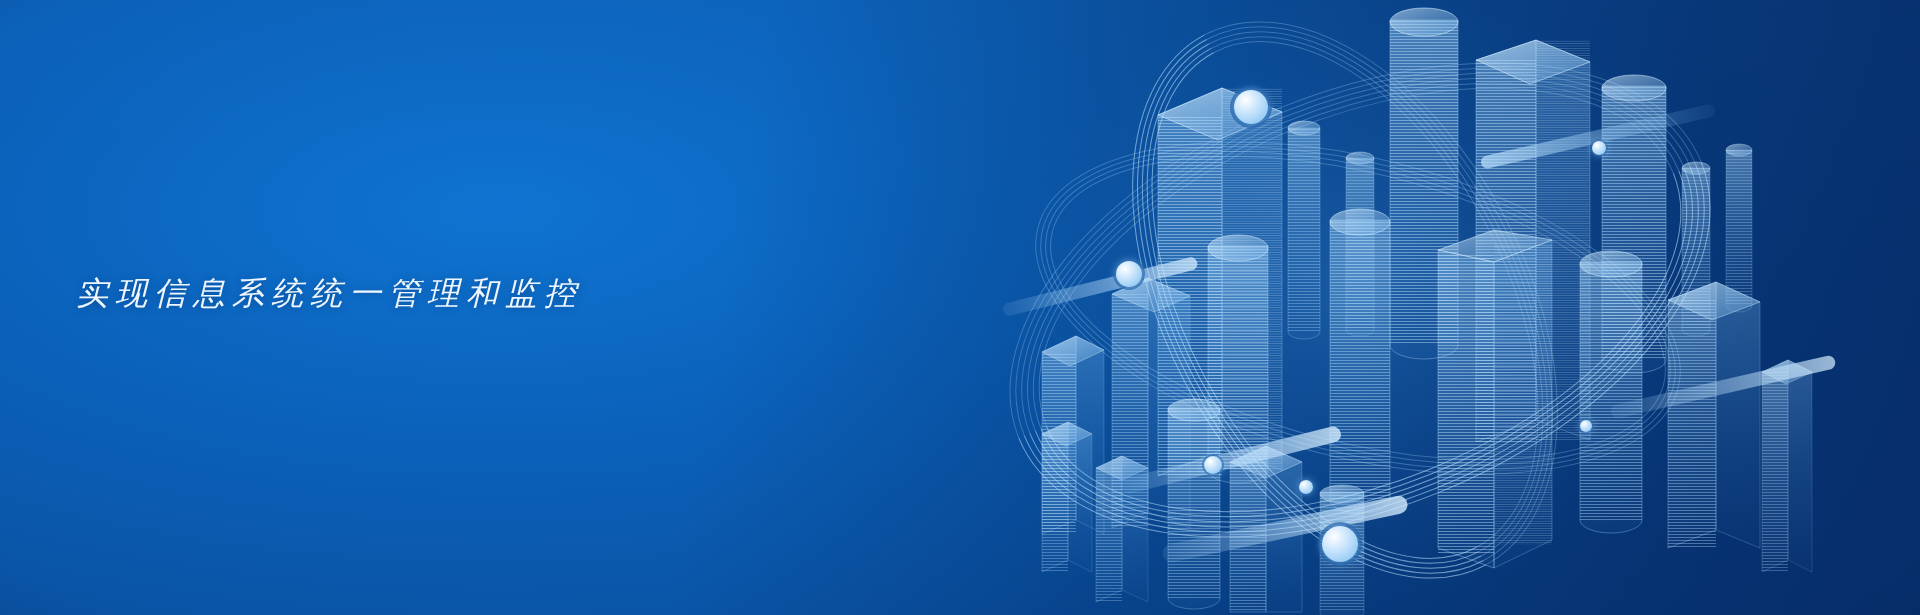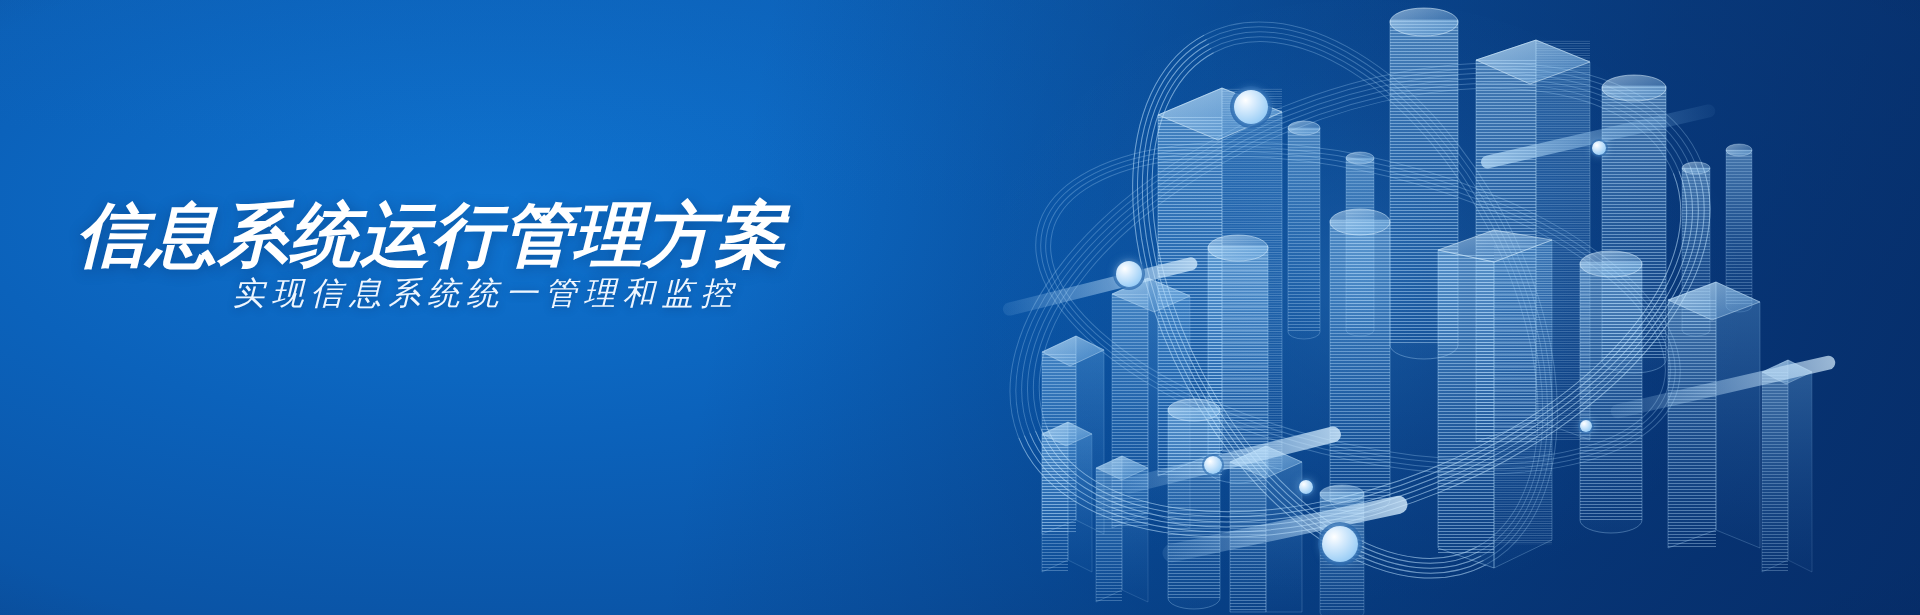--- a/index.html
+++ b/index.html
@@ -44,21 +44,21 @@
     white-space:nowrap;
     text-shadow:0 2px 14px rgba(3,32,77,0.35);
   }
   .subtitle{
     position:absolute;left:76px;top:272px;width:820px;
     color:#eef6ff;
     font-size:32px;
     font-weight:400;
     font-style:italic;
     letter-spacing:7px;
-    text-align:center;
+    text-align:left;
     white-space:nowrap;
     text-shadow:0 1px 8px rgba(3,32,77,0.40);
   }
   
   .graphic{
     position:absolute;left:890px;top:0;width:1030px;height:615px;
     z-index:20;
   }
   .graphic svg{display:block;width:1030px;height:615px;}
   .node-dot{position:absolute;border-radius:50%;z-index:35;}
@@ -309,17 +309,16 @@
     </span>
     <span class="node-dot" style="left:700px;top:139px;width:18px;height:18px;background:rgba(22,86,160,0.5);padding:2px;box-sizing:border-box;">
       <i></i>
     </span>
     <span class="node-dot" style="left:688px;top:418px;width:16px;height:16px;background:rgba(22,86,160,0.5);padding:2px;box-sizing:border-box;">
       <i></i>
     </span>
   </div>
 
   <div class="text-block">
-    <div class="title">信息系统运行管理方案</div>
     <div class="subtitle">实现信息系统统一管理和监控</div>
   </div>
 
 </div>
 
 </body></html>

